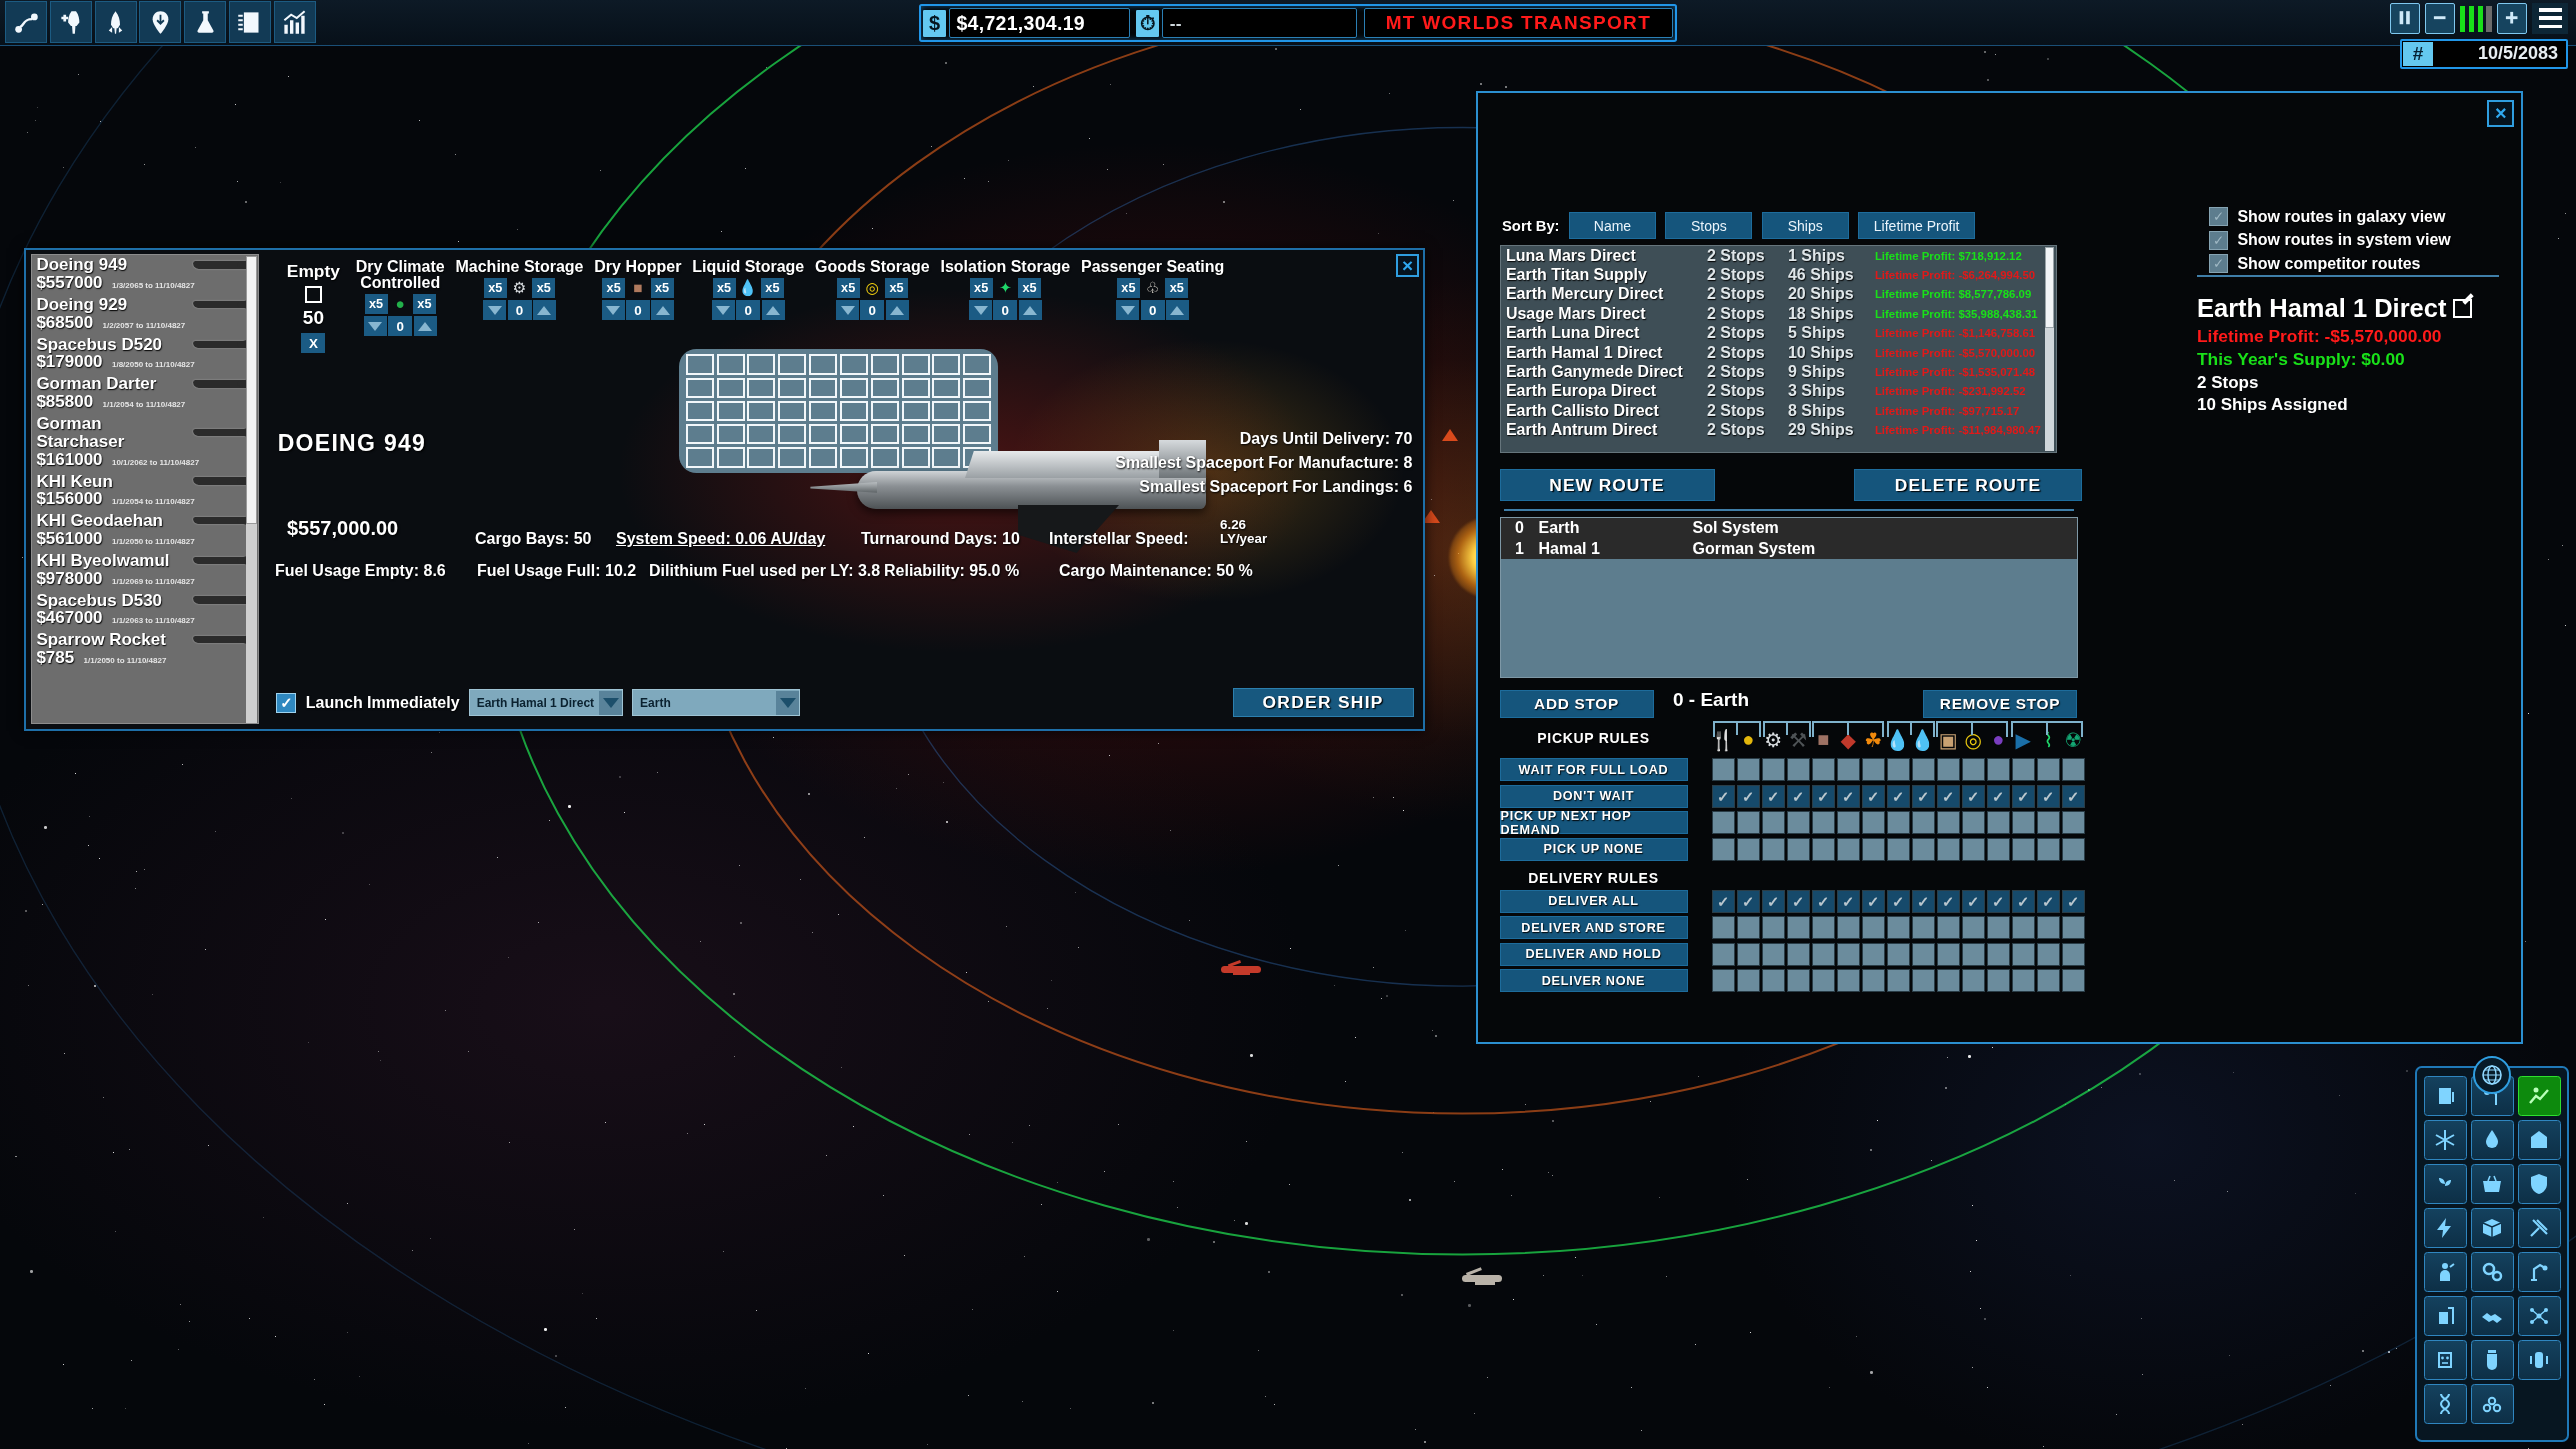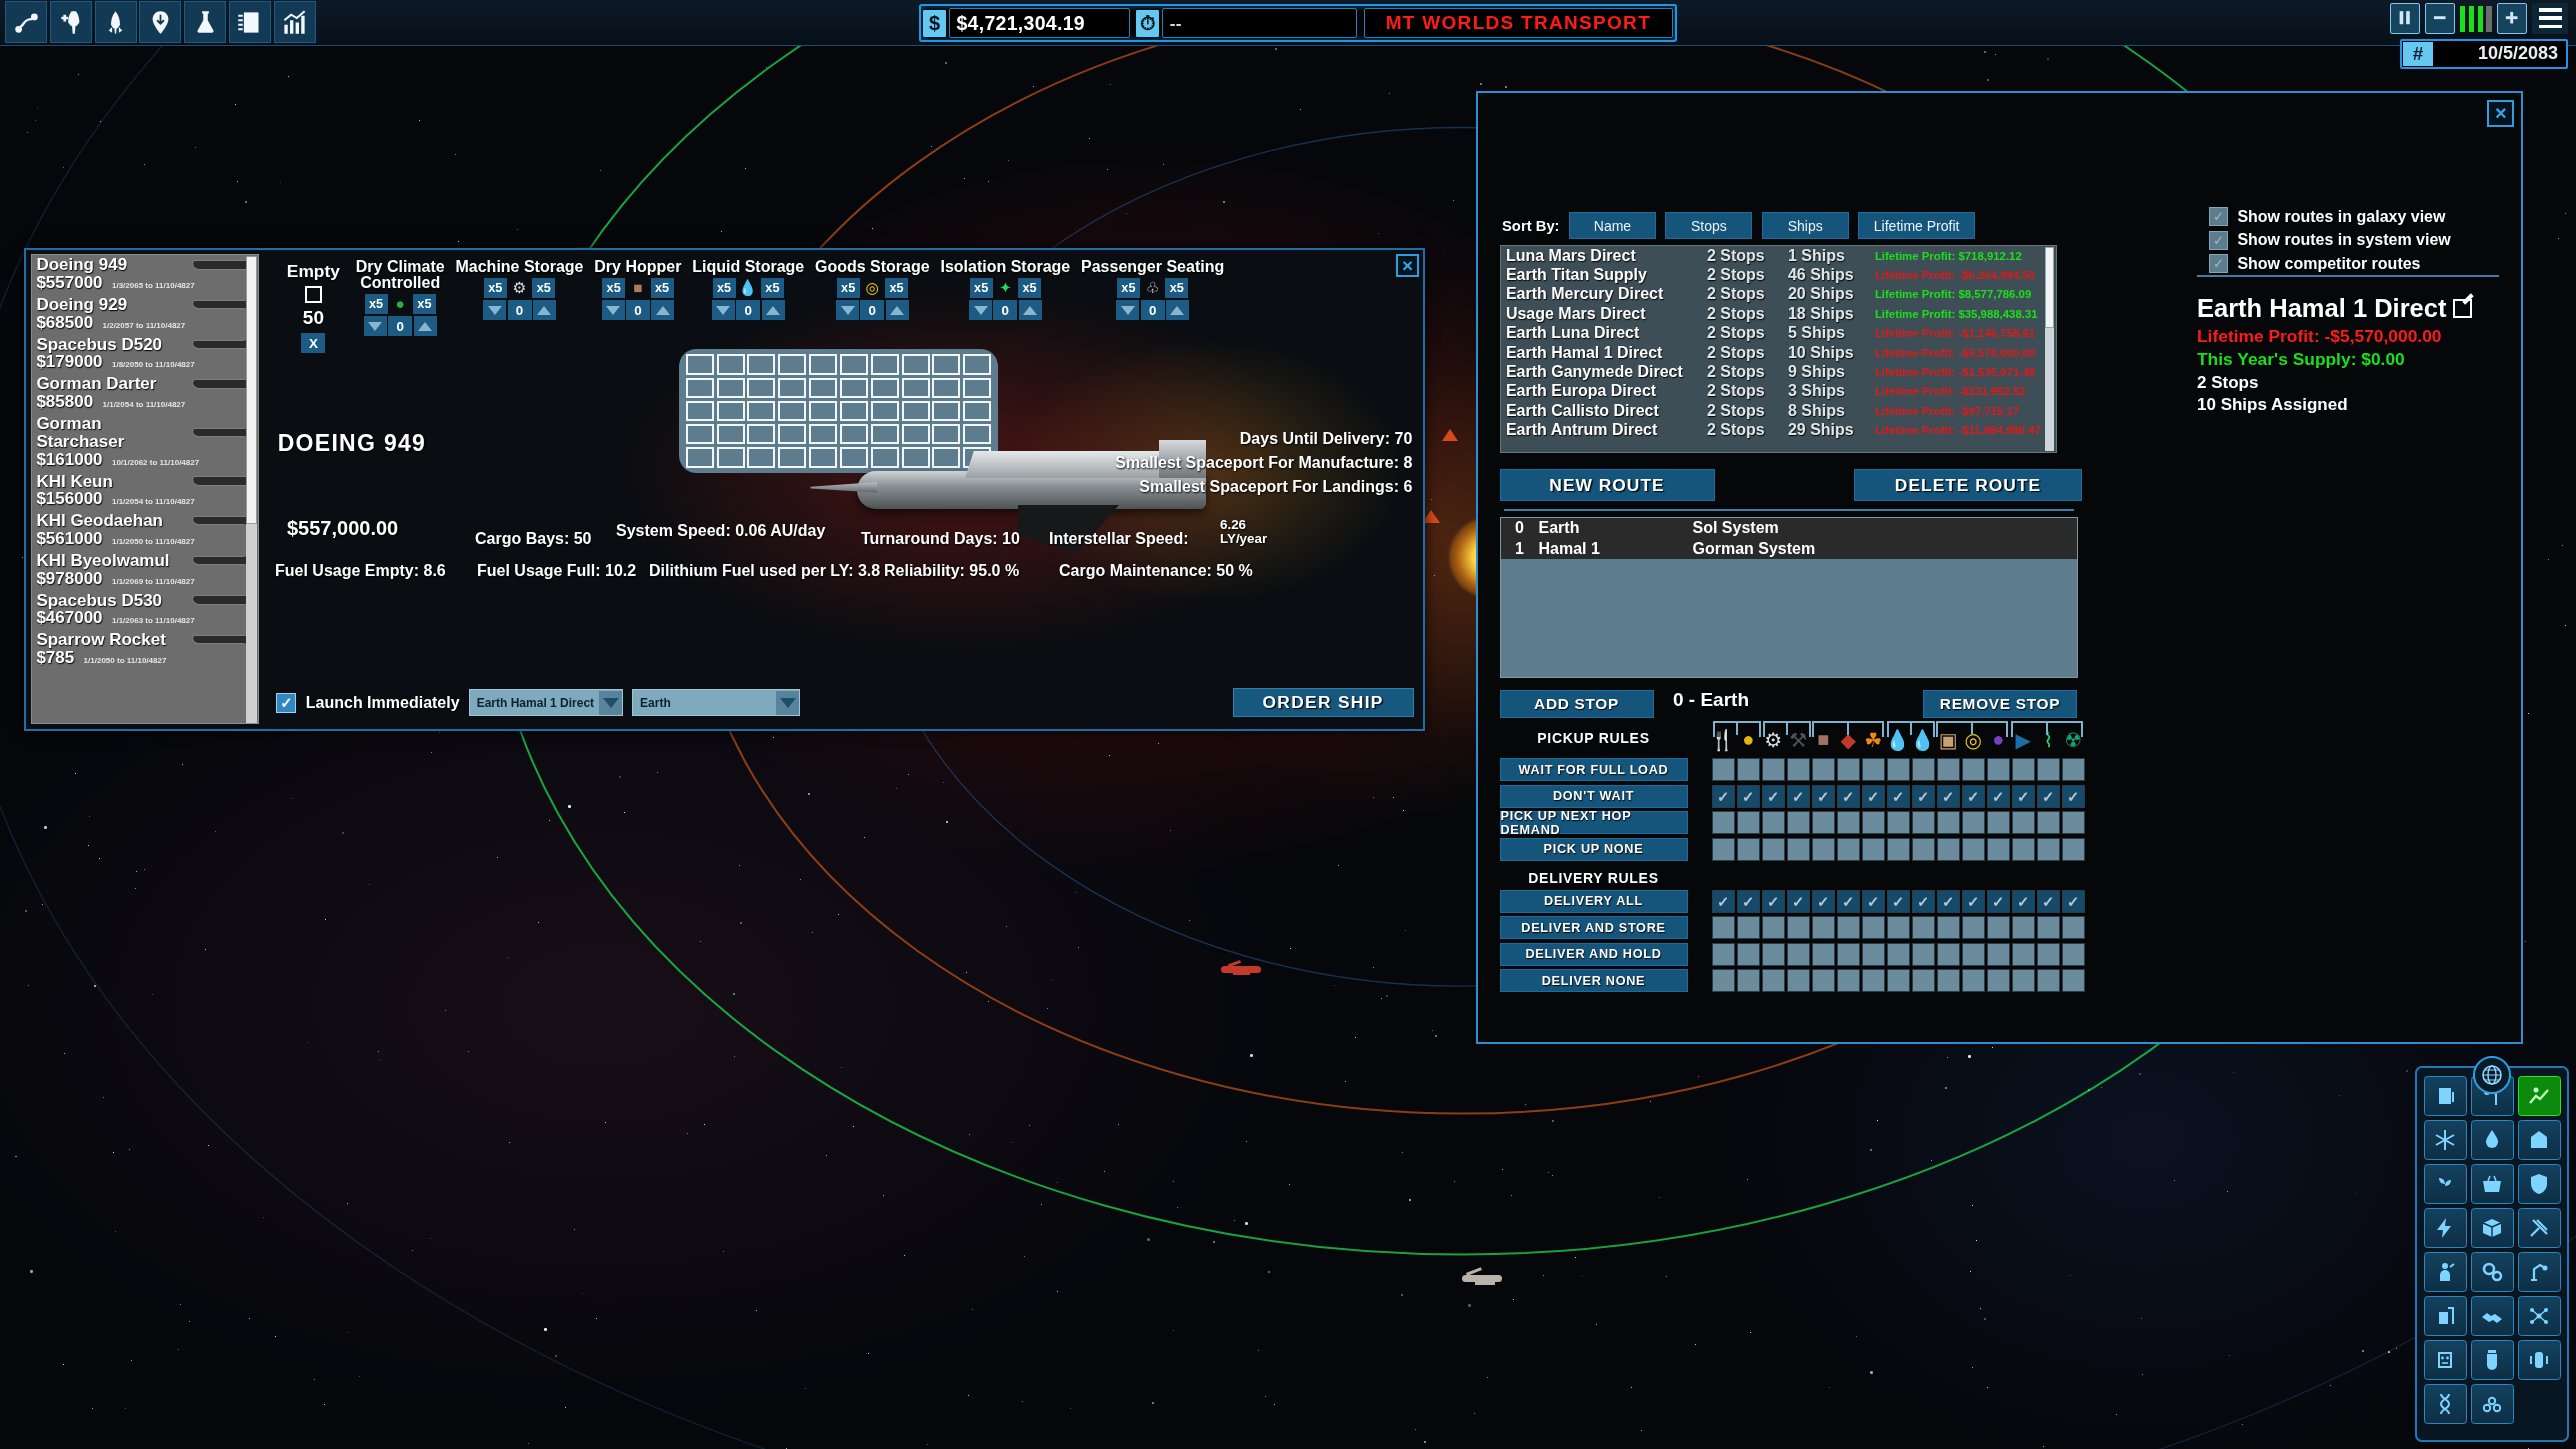--- a/index.html
+++ b/index.html
@@ -1397,21 +1397,21 @@
     <div id="ship-title">DOEING 949</div>
     <div id="ship-price">$557,000.00</div>
 
     <div id="sl-right">
       <div>Days Until Delivery:  70</div>
       <div>Smallest Spaceport For Manufacture: 8</div>
       <div>Smallest Spaceport For Landings: 6</div>
     </div>
 
     <div class="statline" style="left:208px; top:280px;">Cargo Bays: 50</div>
-    <div class="statline" style="left:349px; top:272px;">System Speed: 0.06 AU/day</div>
+    <div class="statline" style="left:349px; top:280px;text-decoration:underline;">System Speed: 0.06 AU/day</div>
     <div class="statline" style="left:594px; top:280px;">Turnaround Days: 10</div>
     <div class="statline" style="left:782px; top:280px;">Interstellar Speed:</div>
     <div class="statline" style="left:953px; top:268px; font-size:13.4px; line-height:1.05; white-space:pre-line;">6.26
 LY/year</div>
 
     <div class="statline" style="left:8px; top:312px;">Fuel Usage Empty: 8.6</div>
     <div class="statline" style="left:210px; top:312px;">Fuel Usage Full: 10.2</div>
     <div class="statline" style="left:382px; top:312px;">Dilithium Fuel used per LY: 3.8</div>
     <div class="statline" style="left:617px; top:312px;">Reliability: 95.0 %</div>
     <div class="statline" style="left:792px; top:312px;">Cargo Maintenance: 50 %</div>
@@ -1682,21 +1682,21 @@
             <span class="rcell "></span>
             <span class="rcell "></span>
             <span class="rcell "></span>
             <span class="rcell "></span>
           </span>
       </div>
       </div>
     <div class="section-title" style="margin-top:9.4px;">DELIVERY RULES</div>
     <div id="delivery-rows">
         <div class="rule-row">
-        <span class="rule-label">DELIVERY ALL</span>
+        <span class="rule-label">DELIVER ALL</span>
         <span class="rule-cells">
             <span class="rcell on">✓</span>
             <span class="rcell on">✓</span>
             <span class="rcell on">✓</span>
             <span class="rcell on">✓</span>
             <span class="rcell on">✓</span>
             <span class="rcell on">✓</span>
             <span class="rcell on">✓</span>
             <span class="rcell on">✓</span>
             <span class="rcell on">✓</span>

